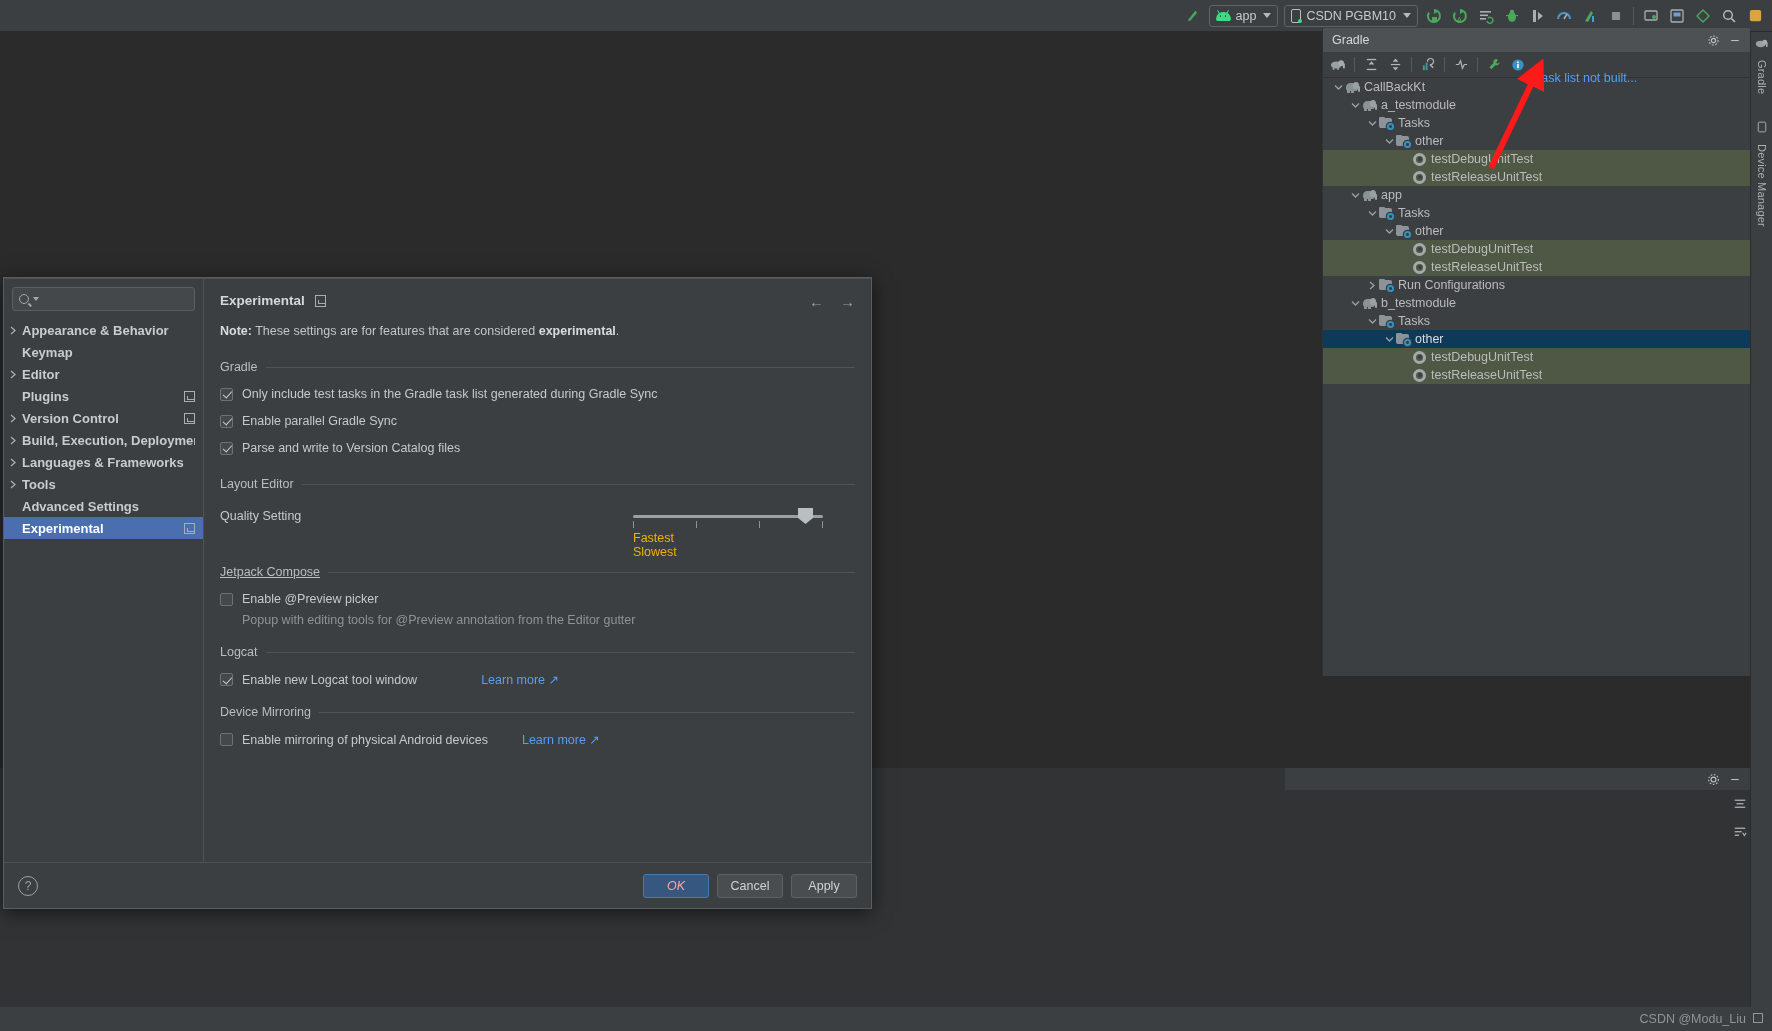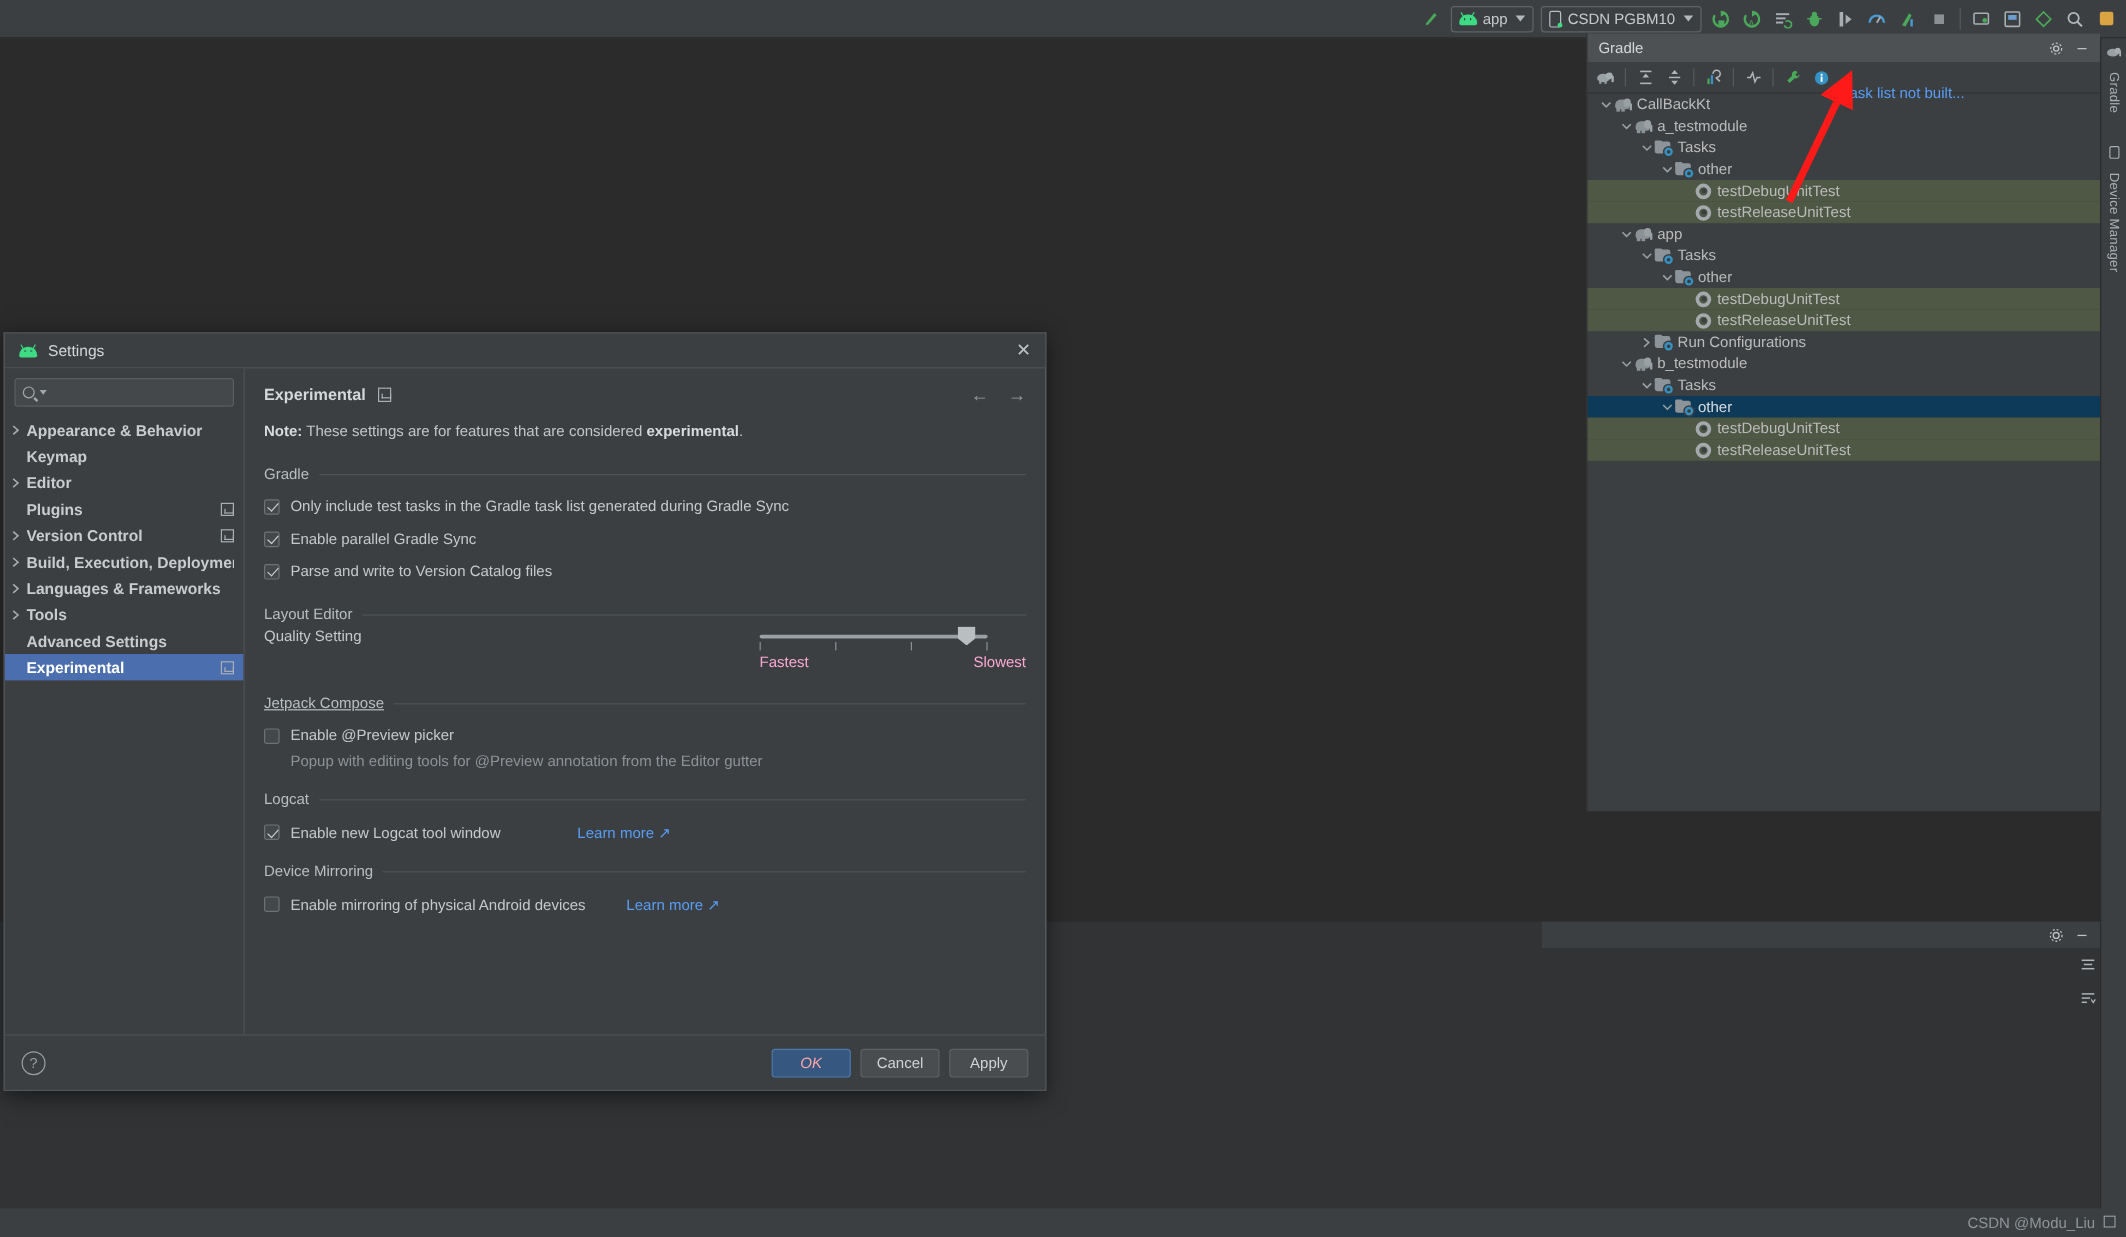--- a/index.html
+++ b/index.html
@@ -240,29 +240,29 @@
     width: 225px; height: 22px; background: #3f4244; border: 1px solid #555a5c; border-radius:3px;
     margin-left: 10px; display:flex; align-items:center; justify-content:flex-end; padding-right:5px;
   }
   .folder-btn {
     width:14px;height:11px;position:relative;
   }
   .folder-btn .fb{position:absolute;left:0;top:1px;width:13px;height:9px;border:1px solid #9ea3a7;border-radius:1px;}
   .folder-btn .ft{position:absolute;left:0;top:-1px;width:6px;height:3px;border:1px solid #9ea3a7;border-bottom:none;border-radius:1px 1px 0 0;}
 
   
-  #slider-row { display:flex; align-items:flex-start; margin-top: 4px; font-size:12.5px; color:#c5c9cc;}
+  #slider-row { display:flex; align-items:flex-start; margin-top: 18px; font-size:12.5px; color:#c5c9cc;}
   #slider-wrap { position: relative; margin-left: auto; width: 222px; }
   #slider-track { position:absolute; left:0; top:6px; width:190px; height:3px; background:#9aa0a4; border-radius:2px;}
   #slider-thumb {
     position:absolute; left:165px; top:-1px; width:15px; height:16px; background:#b9bec1;
     clip-path: polygon(0 0, 100% 0, 100% 62%, 50% 100%, 0 62%);
   }
   .tick { position:absolute; top:12px; width:1px; height:7px; background:#8b9094; }
-  #slider-labels { position:absolute; top: 22px; width: 222px; display:flex; justify-content:space-between; font-size:12.5px; color:#f9a8d4;}
+  #slider-labels { position:absolute; top: 22px; width: 222px; display:flex; justify-content:space-between; font-size:12.5px; color:#eab308;flex-direction:column;}
 
   
   #dlg-footer {
     height: 46px; display: flex; align-items: center; padding: 0 14px;
     border-top: 1px solid #4e5154; background:#3c3f41;
   }
   #help-btn {
     width: 20px; height: 20px; border-radius:50%; border:1.4px solid #9aa0a4; color:#9aa0a4;
     display:flex; align-items:center; justify-content:center; font-size:12px;
   }
@@ -757,32 +757,20 @@
       <marker id="ah" markerWidth="5" markerHeight="5" refX="2.5" refY="2.5" orient="auto">
         <path d="M0,0 L5,2.5 L0,5 z" fill="#ff1a1a"></path>
       </marker>
     </defs>
     <line x1="168" y1="140" x2="214" y2="44" stroke="#ff1a1a" stroke-width="6" marker-end="url(#ah)"></line>
   </svg>
 </div>
 
 <div id="settings-dialog">
 
-  <div id="dlg-title">
-    <span class="android-glyph">
-      <span class="ant l"></span>
-        <span class="ant r"></span>
-      <span class="body"></span>
-        <span class="eye l"></span>
-        <span class="eye r"></span>
-    </span>
-    <span>Settings</span>
-    <span class="spacer"></span>
-    <span id="dlg-close">✕</span>
-  </div>
 
   <div id="dlg-body">
 
     <div id="dlg-nav">
       <div id="search-wrap">
         <div id="search-box">
           <span class="mag"></span>
           <span class="mcaret"></span>
           <input id="search-input" type="text" placeholder="" style="">
         </div>

